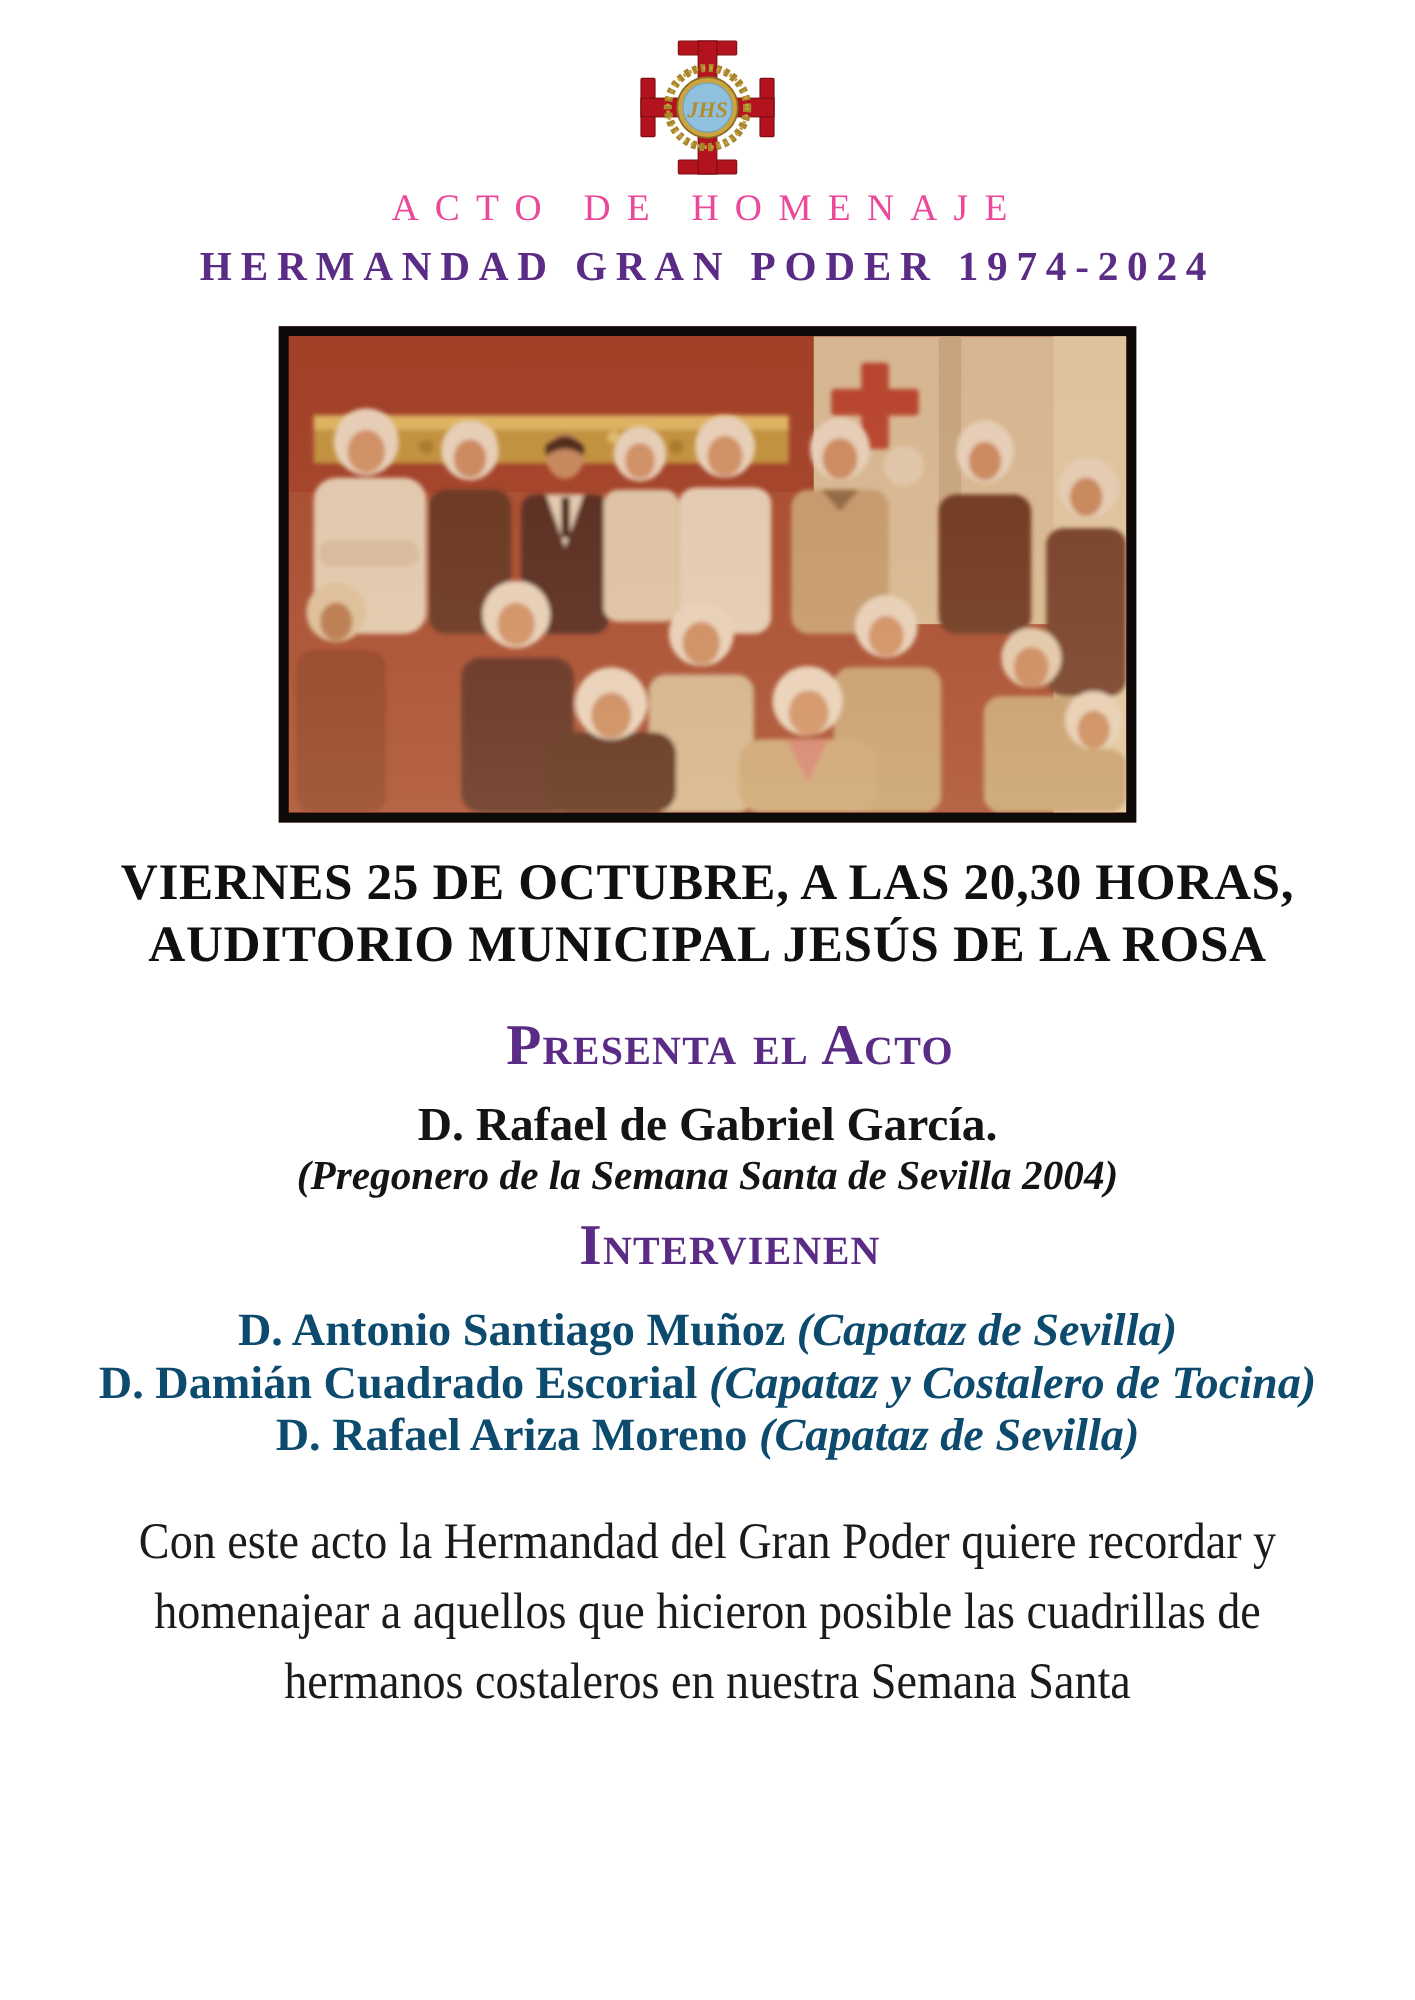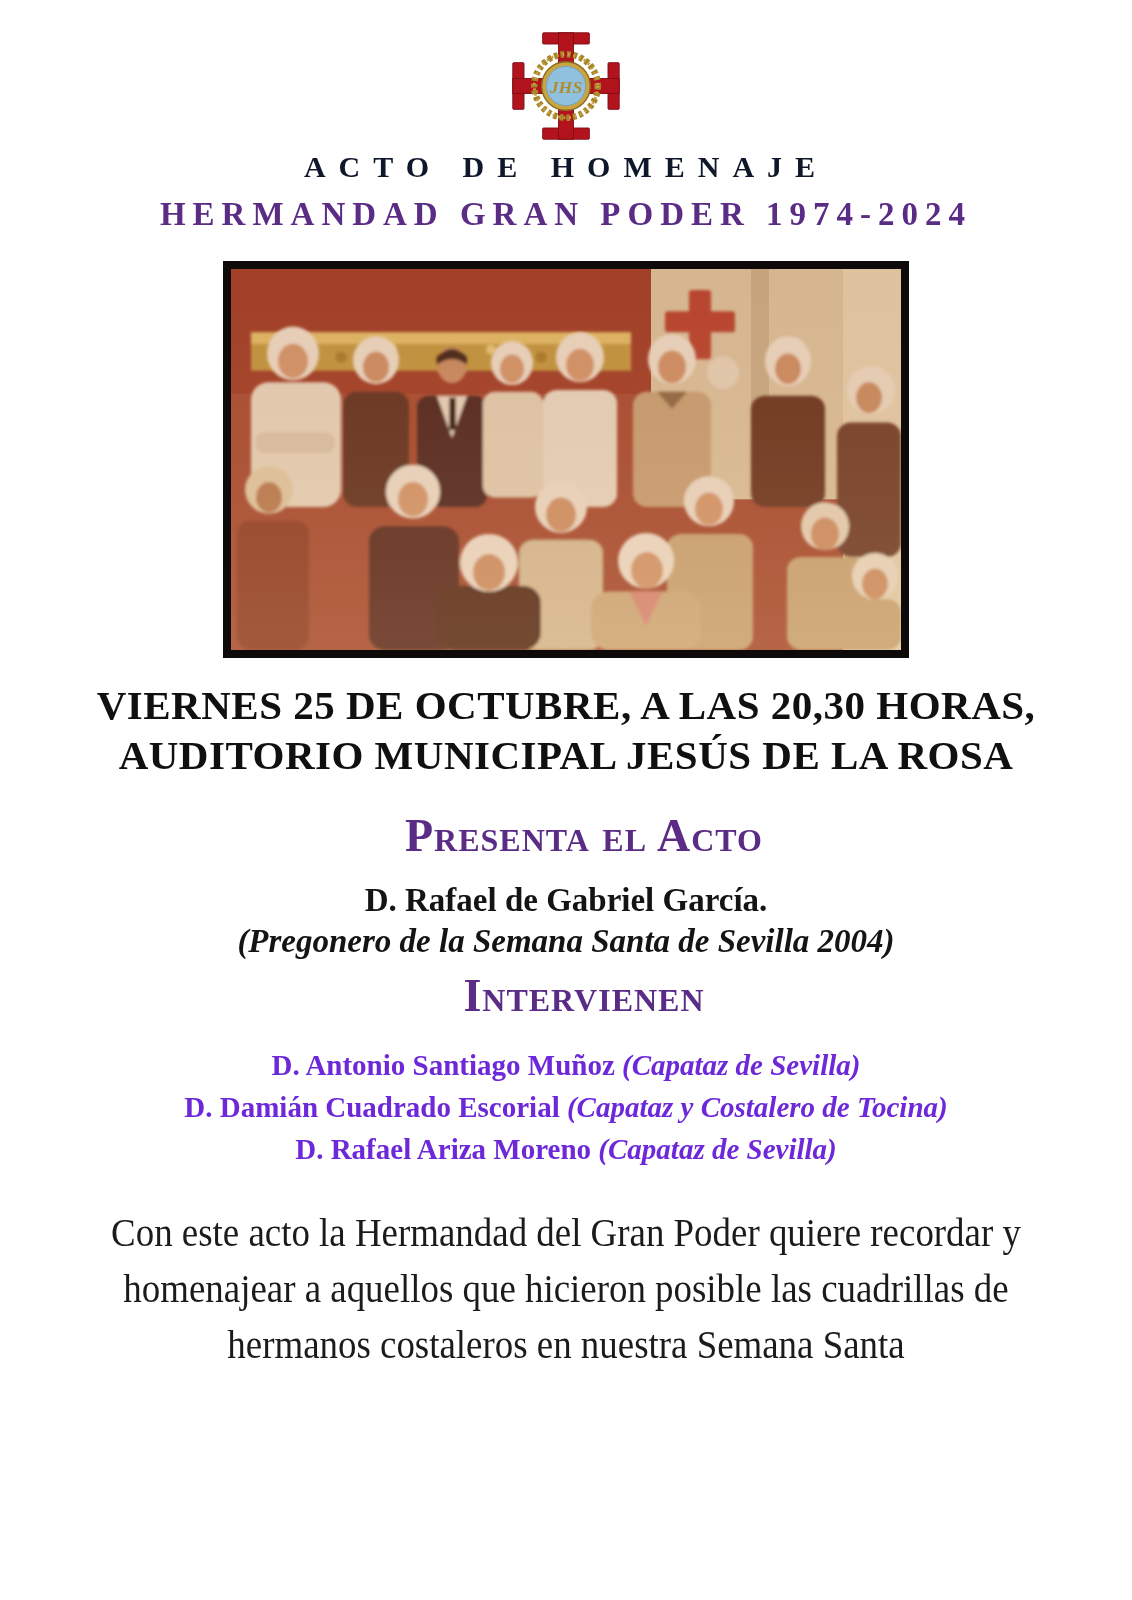--- a/index.html
+++ b/index.html
@@ -13,46 +13,46 @@
     text-align:center;
     color:#171717;
   }
   .emblem{margin:30px auto 4px auto;width:118px;height:112px;}
   .emblem svg{width:100%;height:100%;display:block;}
 
   .title{margin:0;padding:0;font-weight:700;color:#5B2C86;
          font-size:58px;line-height:58px;letter-spacing:2px;}
   .title-line{white-space:nowrap;}
 
-  .subtitle1{margin-top:8px;font-weight:700;color:#0f172a;
+  .subtitle1{margin-top:8px;font-weight:400;color:#ec4899;
              font-size:30px;letter-spacing:13px;}
   .subtitle2{margin-top:12px;font-weight:700;color:#5B2C86;
              font-size:33px;letter-spacing:7px;}
 
   .photo-frame{
     width:670px;height:381px;
     margin:28px auto 0 auto;
     border:8px solid #0d0a09;
     background:#a5492f;
   }
   .photo-frame svg{width:100%;height:100%;display:block;}
 
   .event-block{margin-top:22px;font-weight:700;color:#101010;
                font-size:41px;line-height:50px;letter-spacing:0.5px;}
 
   .heading-purple{margin:0;font-weight:700;color:#5B2C86;
                   font-variant:small-caps;font-size:46px;line-height:52px;letter-spacing:1px;padding-left:36px;}
   .heading-presenta{margin-top:30px;}
   .heading-intervienen{margin-top:8px;}
 
-  .presenter-name{margin-top:18px;font-weight:700;font-size:33px;line-height:40px;color:#141414;font-family:Liberation Serif, serif;}
+  .presenter-name{margin-top:18px;font-weight:700;font-size:38px;line-height:40px;color:#141414;font-family:Liberation Serif, serif;}
   .presenter-sub{font-weight:700;font-style:italic;font-size:33px;line-height:42px;color:#141414;}
 
   .participants{margin-top:22px;}
-  .participant{font-weight:700;font-size:29px;line-height:42px;color:#6d28d9;}
+  .participant{font-weight:700;font-size:37px;line-height:42px;color:#0c4a6e;}
   .participant .role{font-style:italic;}
 
   .closing{margin-top:34px;font-weight:400;color:#1b1b1b;
            font-size:41px;line-height:56px;
            transform:scaleX(0.9);transform-origin:50% 0;}
 </style>
 </head>
 <body>
 
 <div class="poster">

